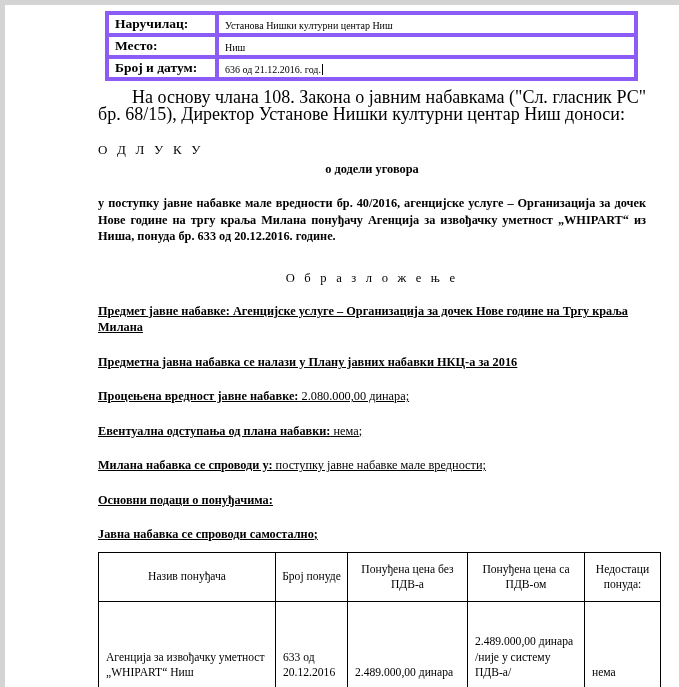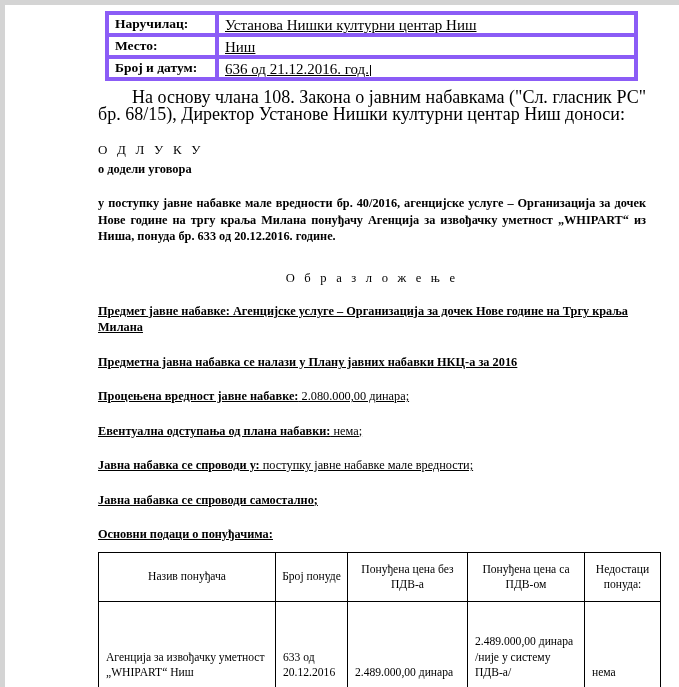--- a/index.html
+++ b/index.html
@@ -59,24 +59,23 @@
     box-sizing: border-box;
   }
   table.header-table td.lbl {
     width: 110px;
     font-weight: bold;
     font-size: 13.5px;
     line-height: 15px;
     vertical-align: middle;
   }
   table.header-table td.val {
-    font-size: 15px;
+    font-size: 10px;
     line-height: 13px;
     padding-bottom: 1px;
-    text-decoration: underline;
   }
   .caret {
     display: inline-block;
     width: 1px;
     height: 11px;
     background: #000;
     vertical-align: -2px;
     margin-left: 1px;
   }
 
@@ -94,20 +93,21 @@
   }
   .title-odluku {
     margin-top: 20px;
     text-align: left;
     font-size: 13px;
     letter-spacing: 3.2px;
     width: 548px;
   }
   .title-sub {
     margin-top: 4px;
+    text-align: center;
     font-size: 12.4px;
     font-weight: bold;
     width: 548px;
   }
   .decision-para {
     margin-top: 18px;
     font-size: 12.3px;
     font-weight: bold;
     line-height: 16.5px;
     text-align: justify;
@@ -210,25 +210,25 @@
     <p class="obrazlozenje">О б р а з л о ж е њ е</p>
 
     <p class="item first-item"><span class="u">Предмет јавне набавке:</span><span> Агенцијске услуге – Организација за дочек Нове године на Тргу краља Милана</span></p>
 
     <p class="item"><span class="u">Предметна јавна набавка се налази у Плану јавних набавки НКЦ-а за 2016</span><span class="plain"></span></p>
 
     <p class="item"><span class="u">Процењена вредност јавне набавке:</span><span class="plain">  2.080.000,00  динара;</span></p>
 
     <p class="item"><span class="u">Евентуална одступања од плана набавки:</span><span class="plain"> нема;</span></p>
 
-    <p class="item"><span class="u">Јавна набавка се спроводи у:</span><span class="plain">  поступку јавне набавке мале вредности;</span></p>
+    <p class="item"><span class="u">Милана набавка се спроводи у:</span><span class="plain">  поступку јавне набавке мале вредности;</span></p>
+
+    <p class="item"><span class="u">Основни подаци о понуђачима:</span></p>
 
     <p class="item"><span class="u">Јавна набавка се спроводи самостално</span><span>;</span></p>
-
-    <p class="item"><span class="u">Основни подаци о понуђачима:</span></p>
 
     <table class="bidders-table">
       <thead>
         <tr>
           <th class="c-name">Назив понуђача</th>
           <th class="c-num">Број понуде</th>
           <th class="c-price">Понуђена цена без ПДВ-а</th>
           <th class="c-pricev">Понуђена цена са ПДВ-ом</th>
           <th class="c-def">Недостаци понуда:</th>
         </tr>

